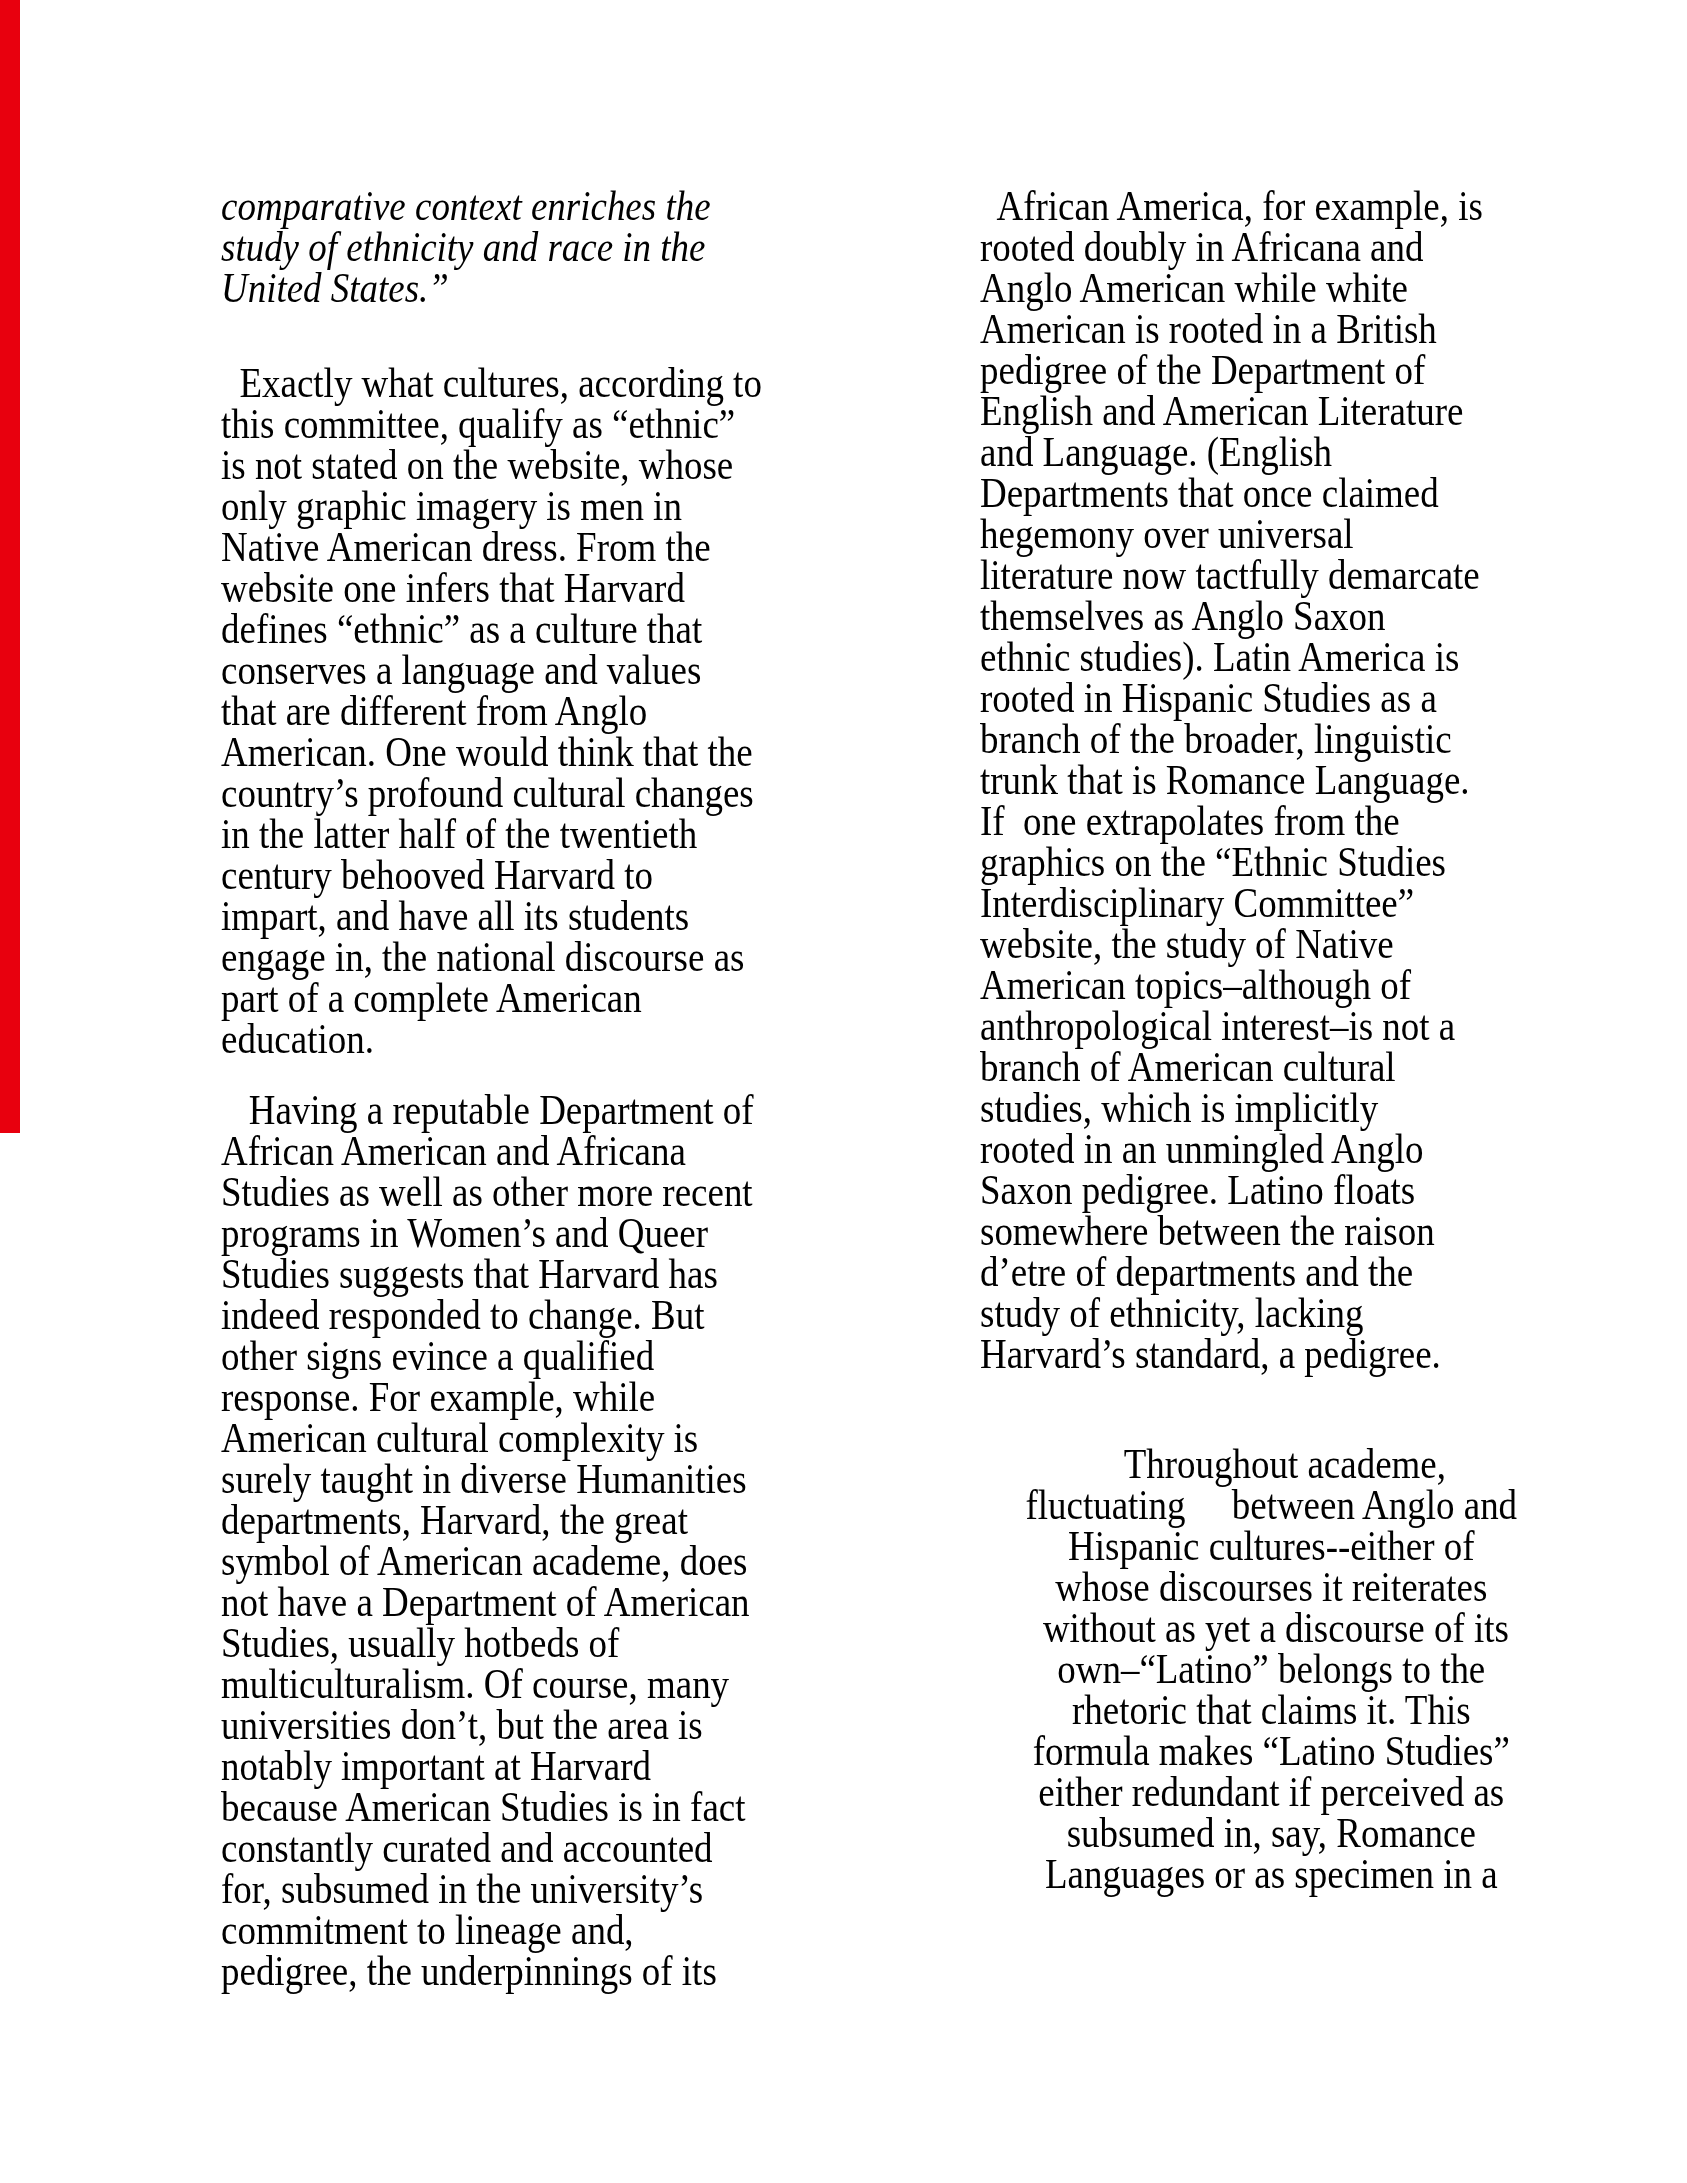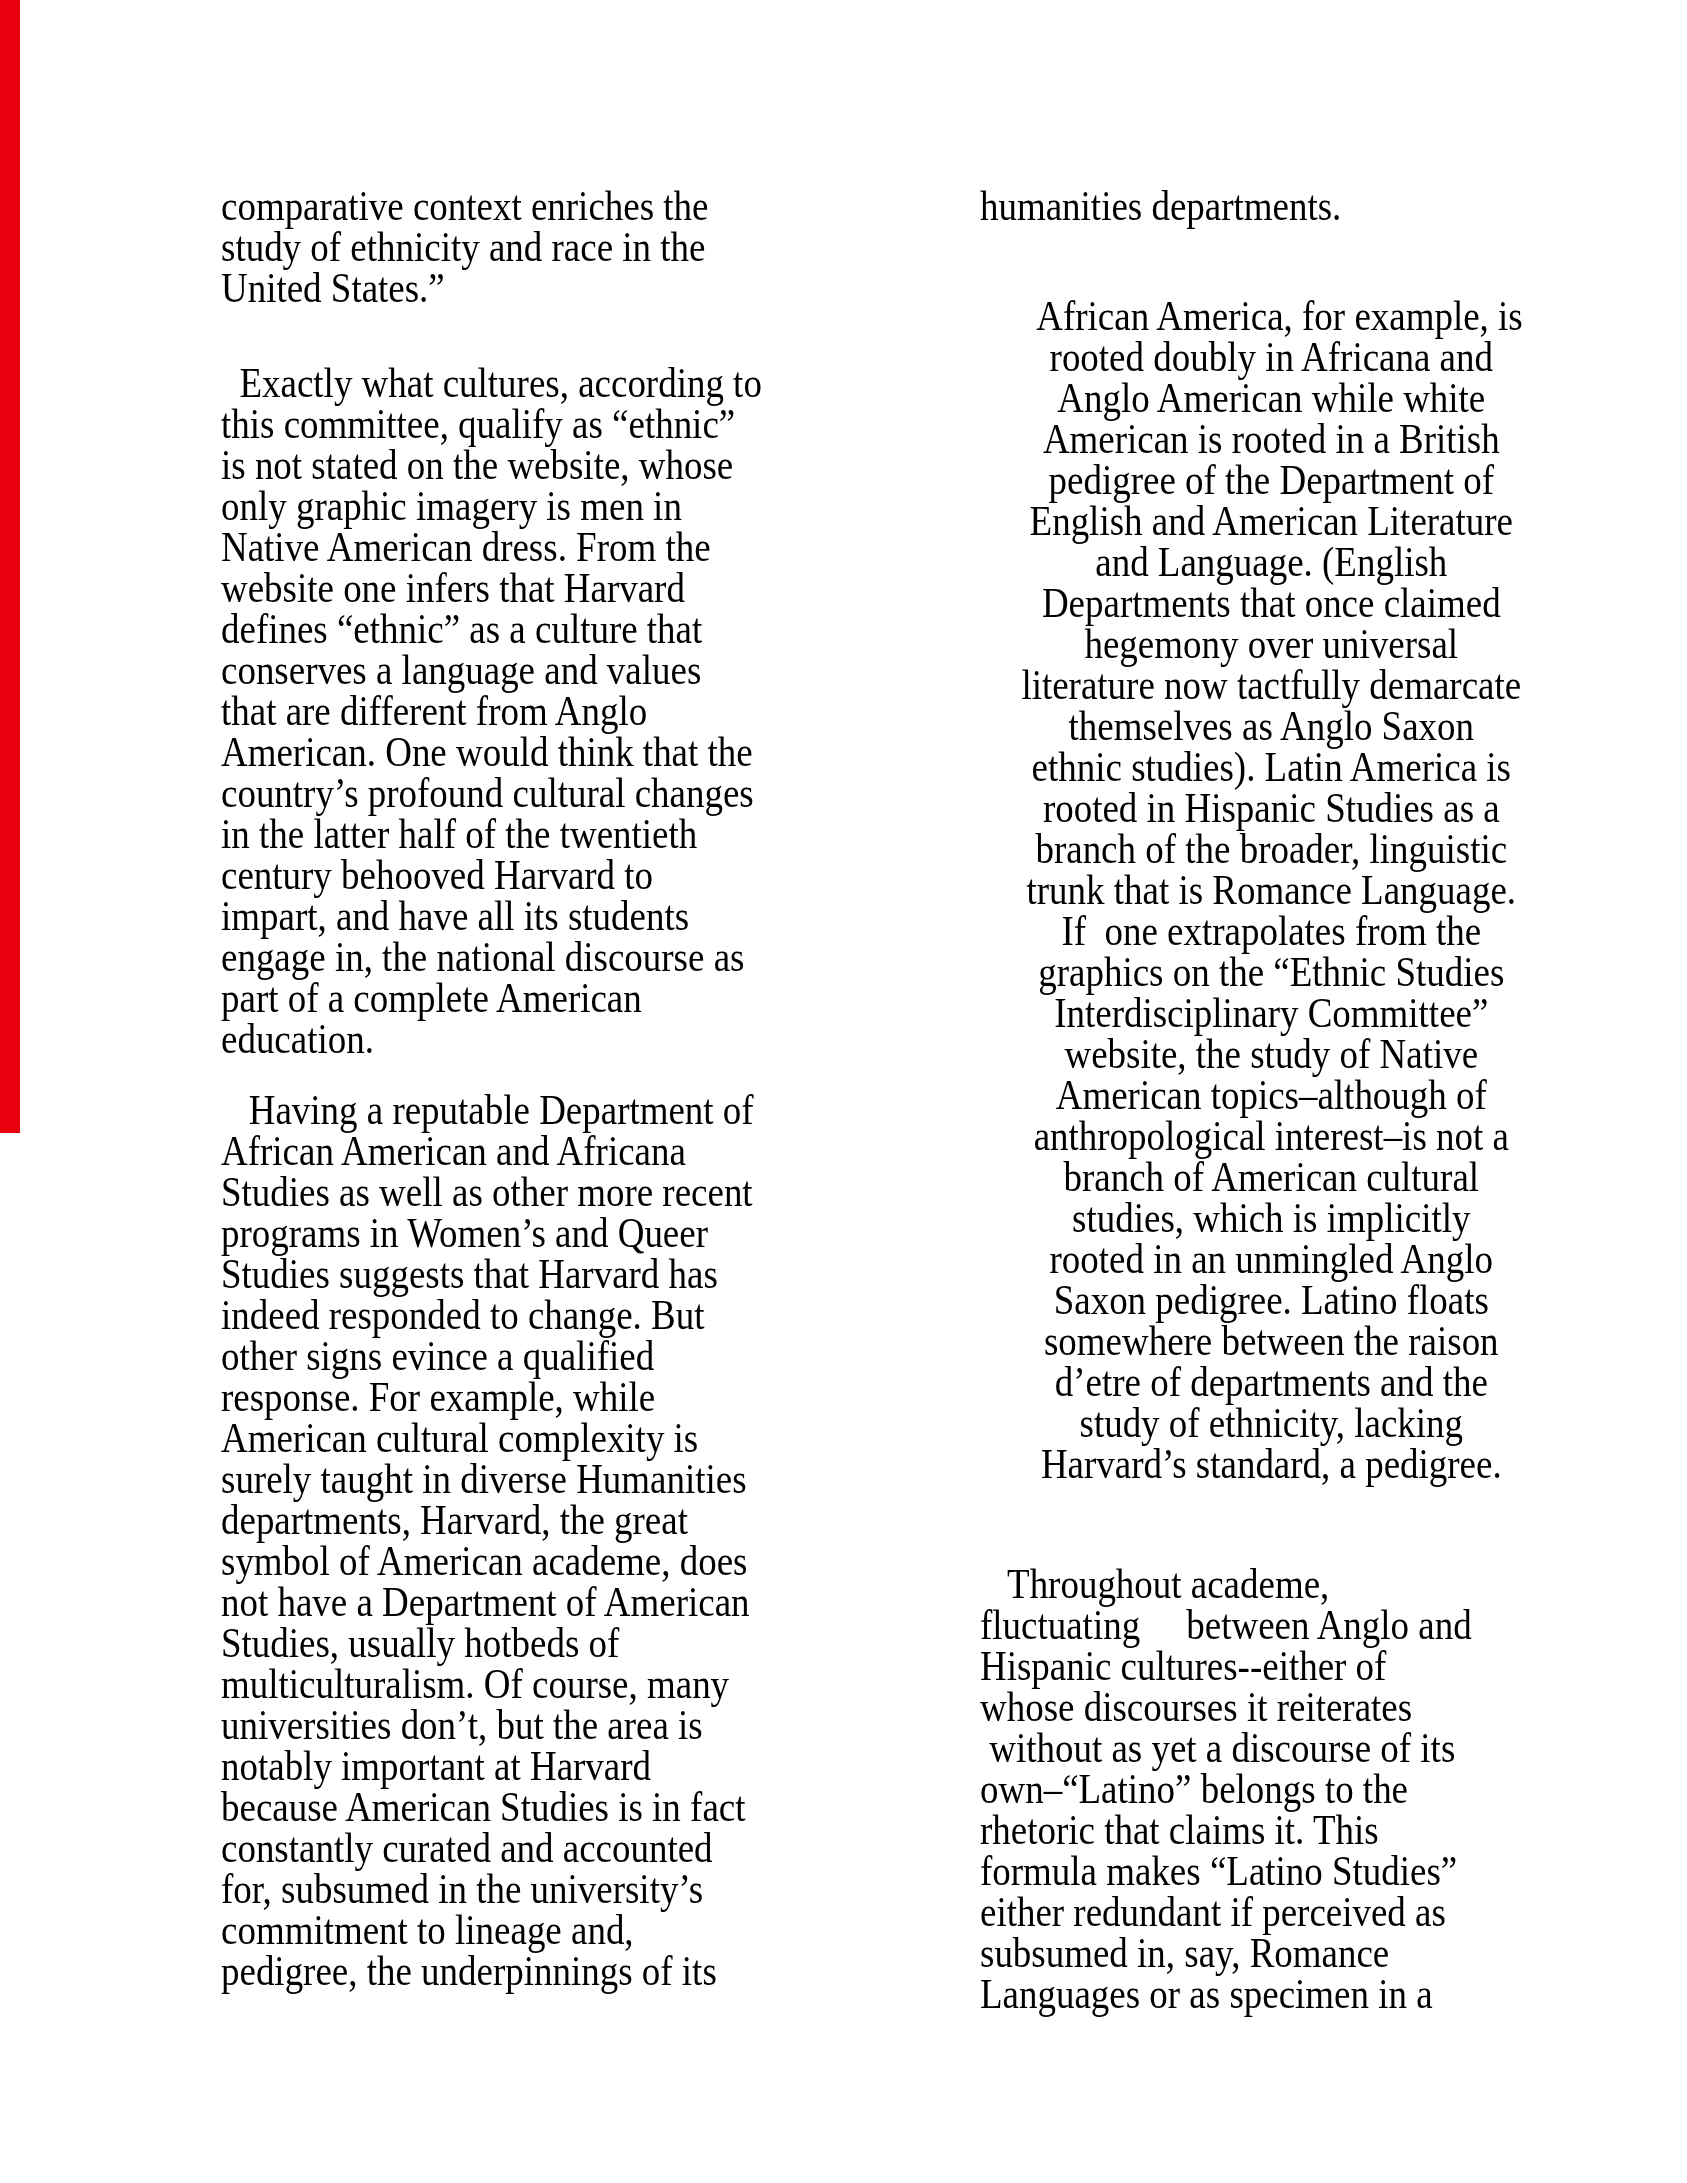--- a/index.html
+++ b/index.html
@@ -27,21 +27,21 @@
   .column {
     position: absolute;
     top: 186px;
     font-size: 42px;
     line-height: 41px;
     letter-spacing: 0;
   }
   .col-left  { left: 221px;  width: 688px; }
   .col-right { left: 980px; width: 662px; }
   .block { margin: 0; }
-  .block.italic { }
+  .block.italic { font-style: italic; }
   
   .col-left  .block:nth-child(2) { margin-top: 54px; }
   .col-left  .block:nth-child(3) { margin-top: 30px; }
   .col-right .block:nth-child(2) { margin-top: 69px; text-align: center; }
   .col-right .block:nth-child(3) { margin-top: 79px; font-family: Liberation Serif, serif; }
   .line {
     white-space: pre;
     transform: scaleX(0.88);
     transform-origin: 0 50%;
   }
@@ -98,23 +98,20 @@
         <div class="line">because American Studies is in fact</div>
         <div class="line">constantly curated and accounted</div>
         <div class="line">for, subsumed in the university’s</div>
         <div class="line">commitment to lineage and,</div>
         <div class="line">pedigree, the underpinnings of its</div>
       </div>
     </div>
 
   <div class="column col-right">
       <div class="block">
-        <div class="line">humanities departments.</div>
-      </div>
-      <div class="block">
         <div class="line">  African America, for example, is</div>
         <div class="line">rooted doubly in Africana and</div>
         <div class="line">Anglo American while white</div>
         <div class="line">American is rooted in a British</div>
         <div class="line">pedigree of the Department of</div>
         <div class="line">English and American Literature</div>
         <div class="line">and Language. (English</div>
         <div class="line">Departments that once claimed</div>
         <div class="line">hegemony over universal</div>
         <div class="line">literature now tactfully demarcate</div>

